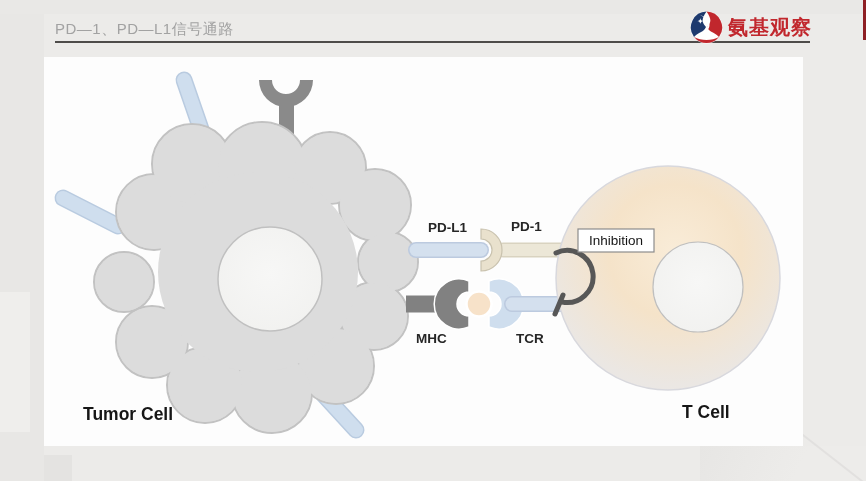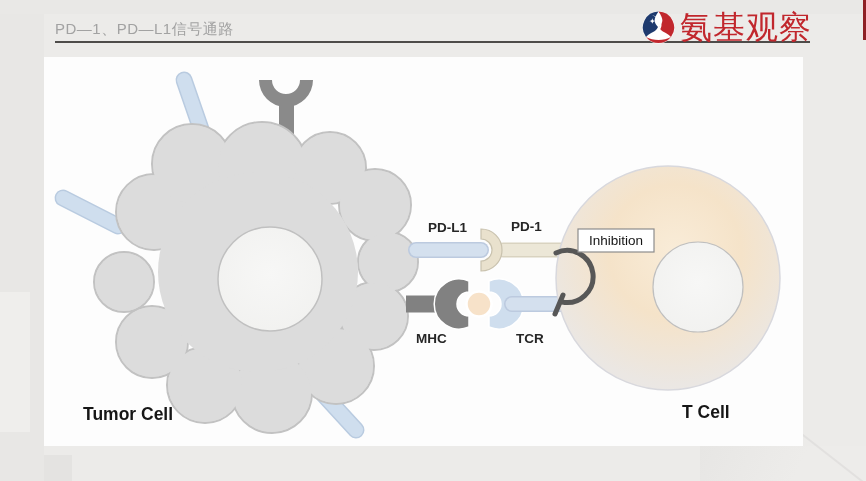--- a/index.html
+++ b/index.html
@@ -19,21 +19,21 @@
                 transform:rotate(38deg); transform-origin:left top; opacity:.7; }
 
   
   .header { position:absolute; left:0; top:0; width:866px; height:57px; }
   .slide-title { position:absolute; left:55px; top:20px; font-size:15px;
     color:#a2a2a2; letter-spacing:.5px; }
   .title-rule { position:absolute; left:55px; top:41px; width:755px; height:2px;
     background:#4e4c4a; }
   .logo { position:absolute; right:54px; top:11px; display:flex;
     align-items:center; gap:5px; }
-  .logo-text { font-size:32px; font-weight:normal; color:#c1272d;
+  .logo-text { font-size:20px; font-weight:bold; color:#c1272d;
     letter-spacing:1px; line-height:33px; }
   .edge-mark { position:absolute; right:0; top:0; width:3px; height:40px;
     background:#8e1f24; }
 
   
   .canvas { position:absolute; left:44px; top:57px; width:759px; height:389px;
     background:#fdfdfd; }
   .canvas svg { display:block; }
 </style>
 </head>

